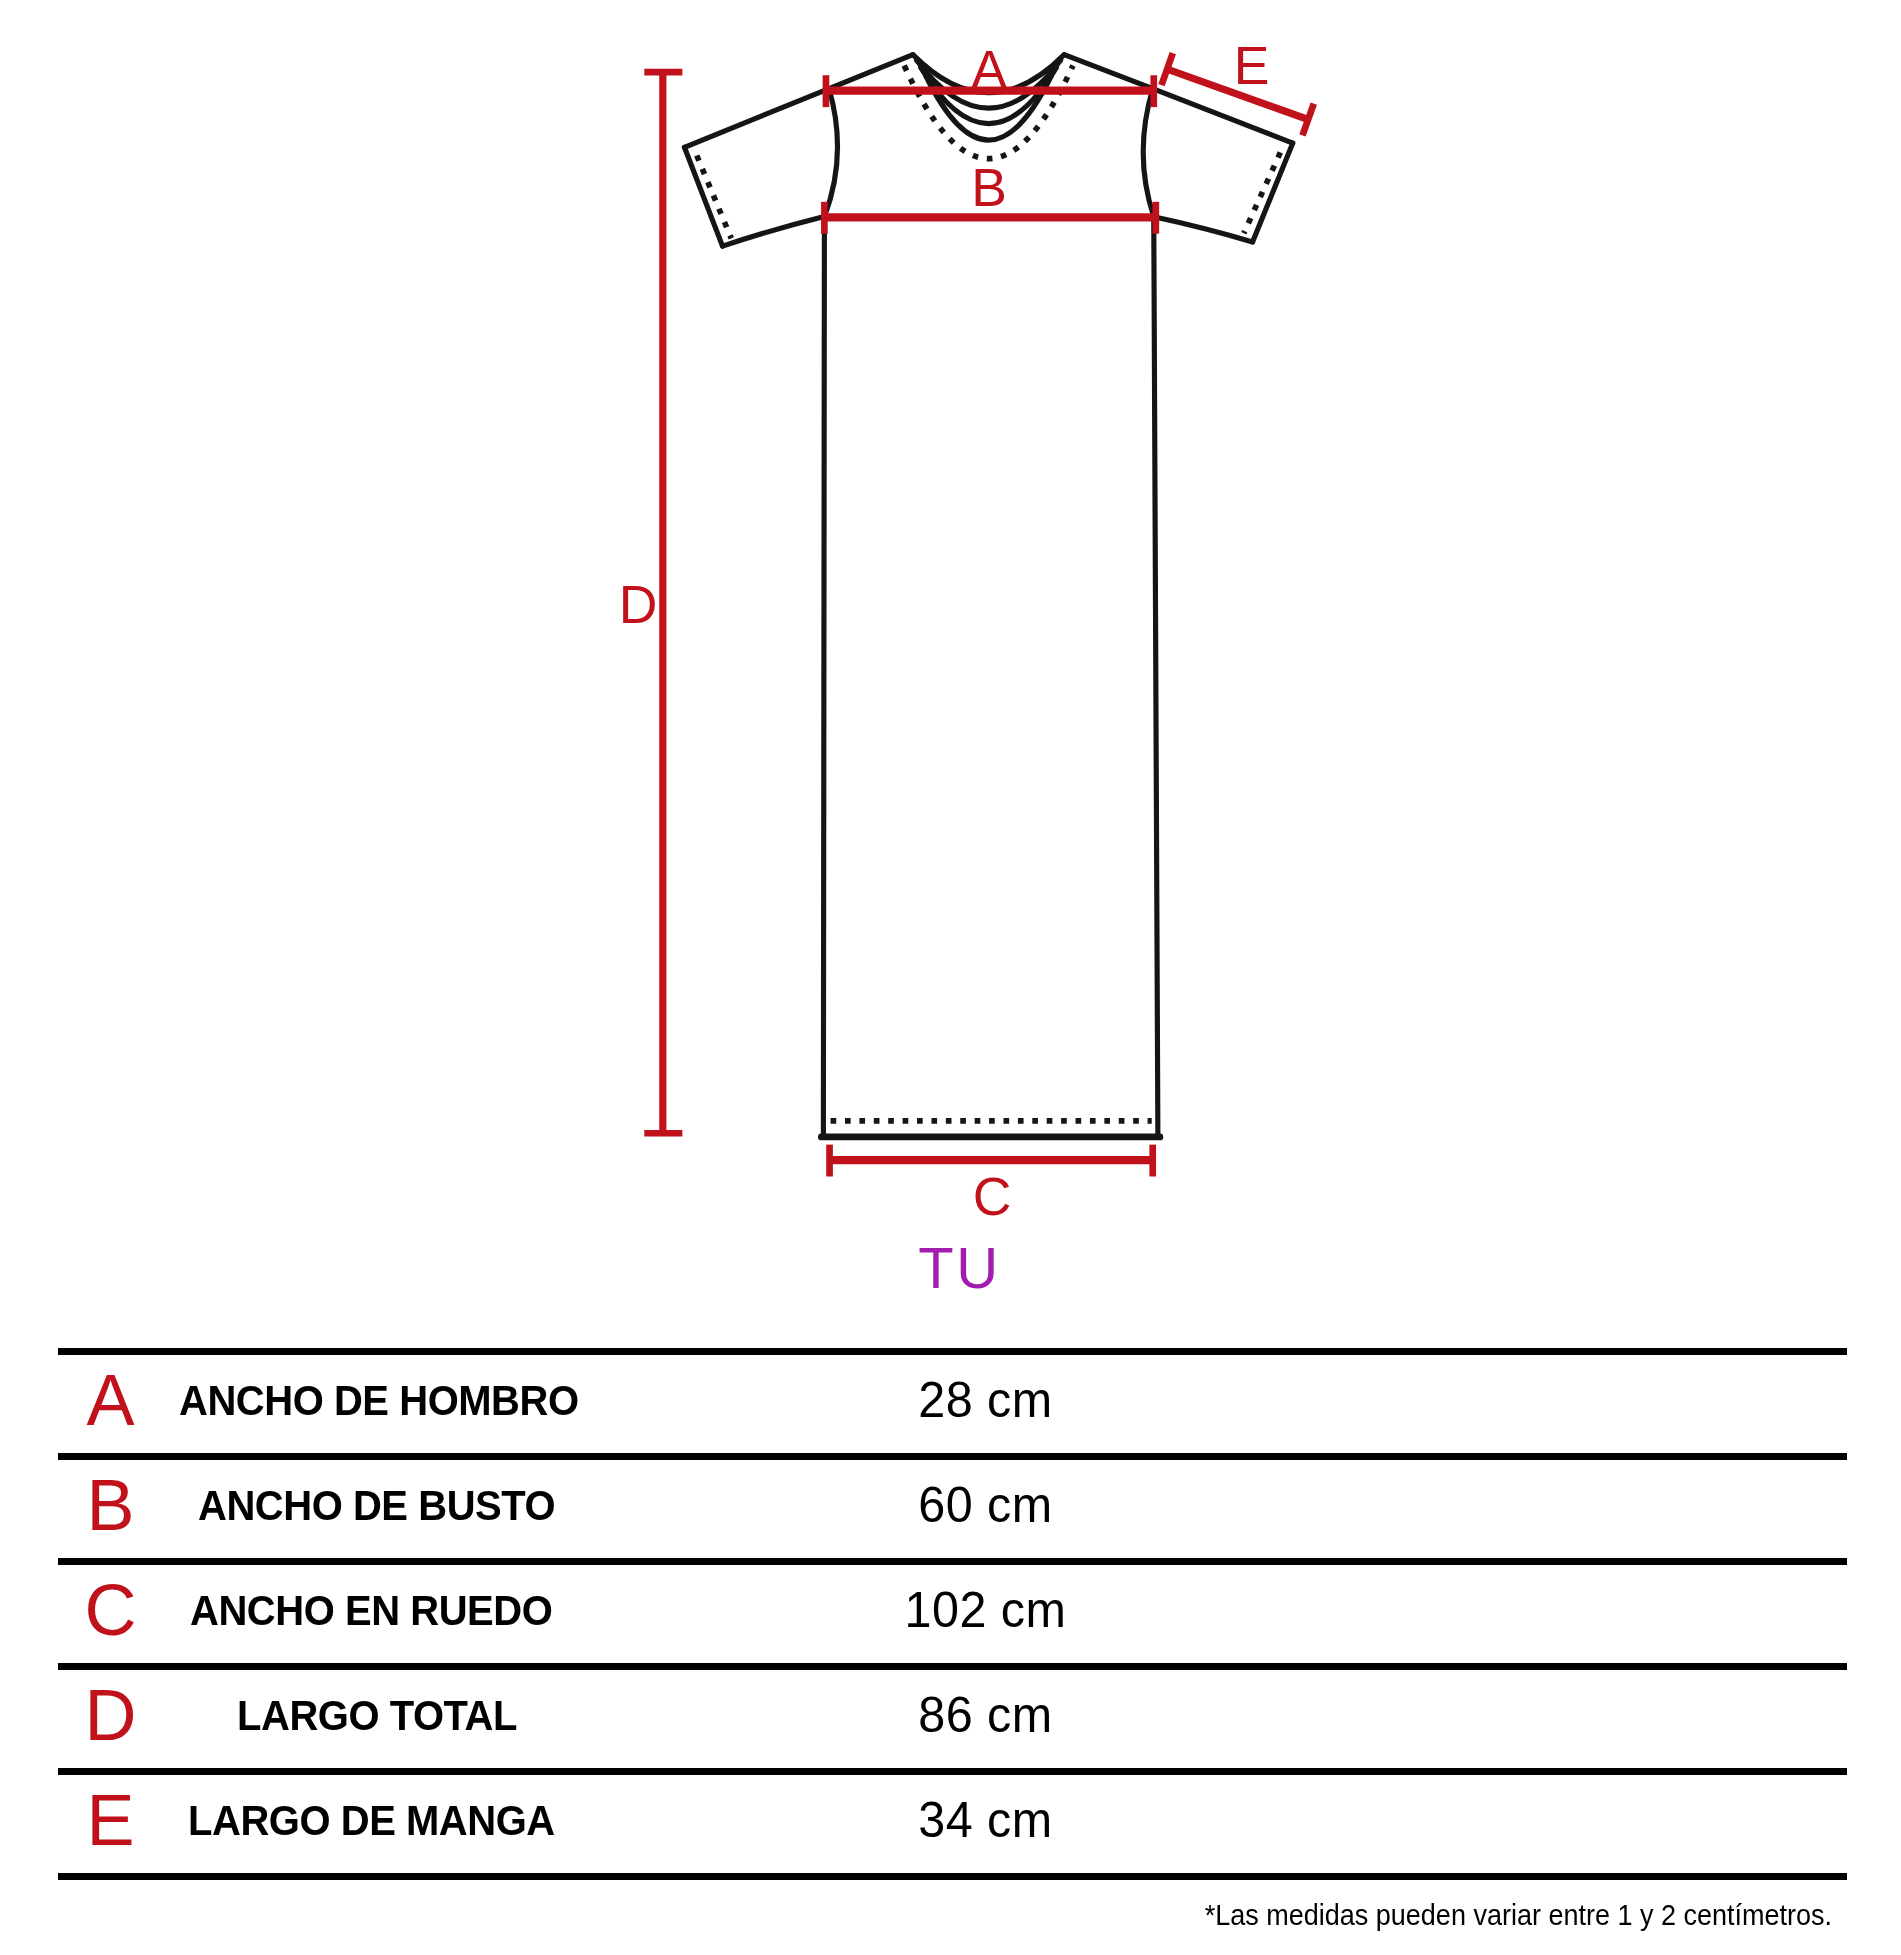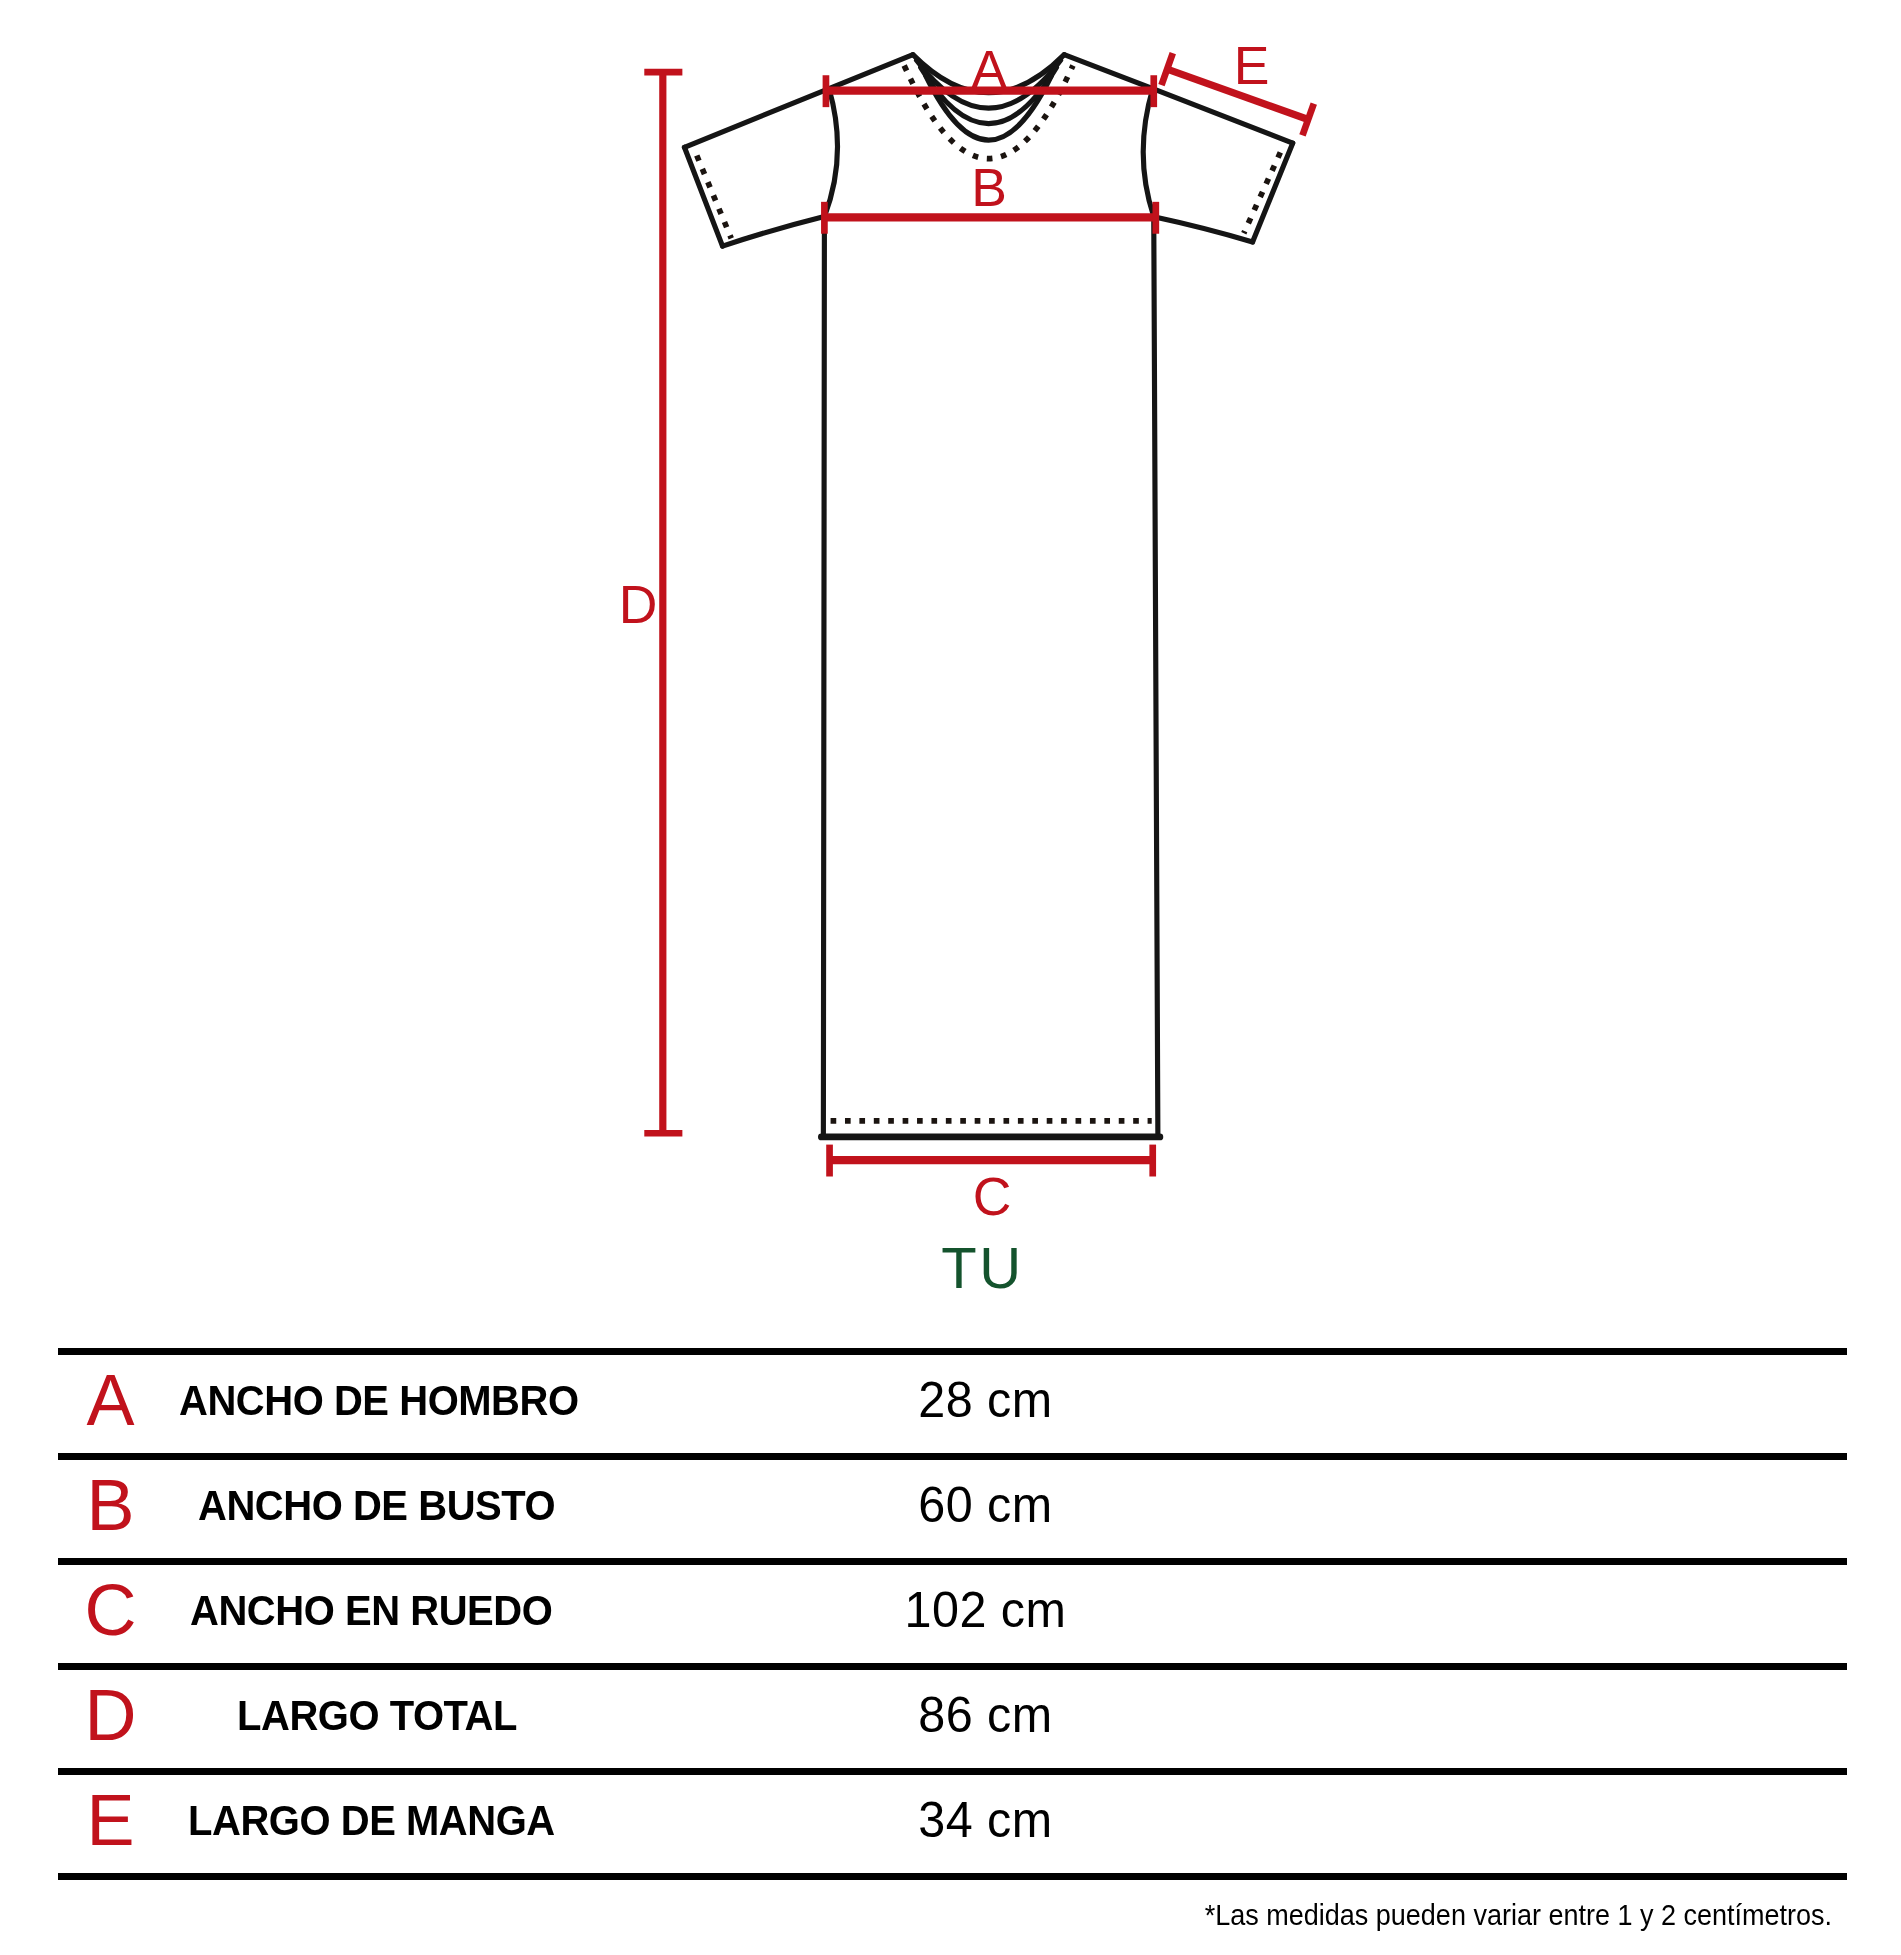--- a/index.html
+++ b/index.html
@@ -30,28 +30,28 @@
   }
   svg.diagram text {
     font-family: "Liberation Sans", sans-serif;
     font-weight: 300;
     fill: #C1121C;
   }
 
   
   .size-title {
     position: absolute;
-    left: 787px;
+    left: 764px;
     top: 1234px;
     width: 391px;
     text-align: center;
     font-size: 58px;
     font-weight: 300;
     letter-spacing: 2.6px;
-    color: #14532d;
+    color: #a21caf;
   }
 
   
   .bline {
     position: absolute;
     left: 58px;
     width: 1789px;
     height: 6.7px;
     background: #000;
   }

